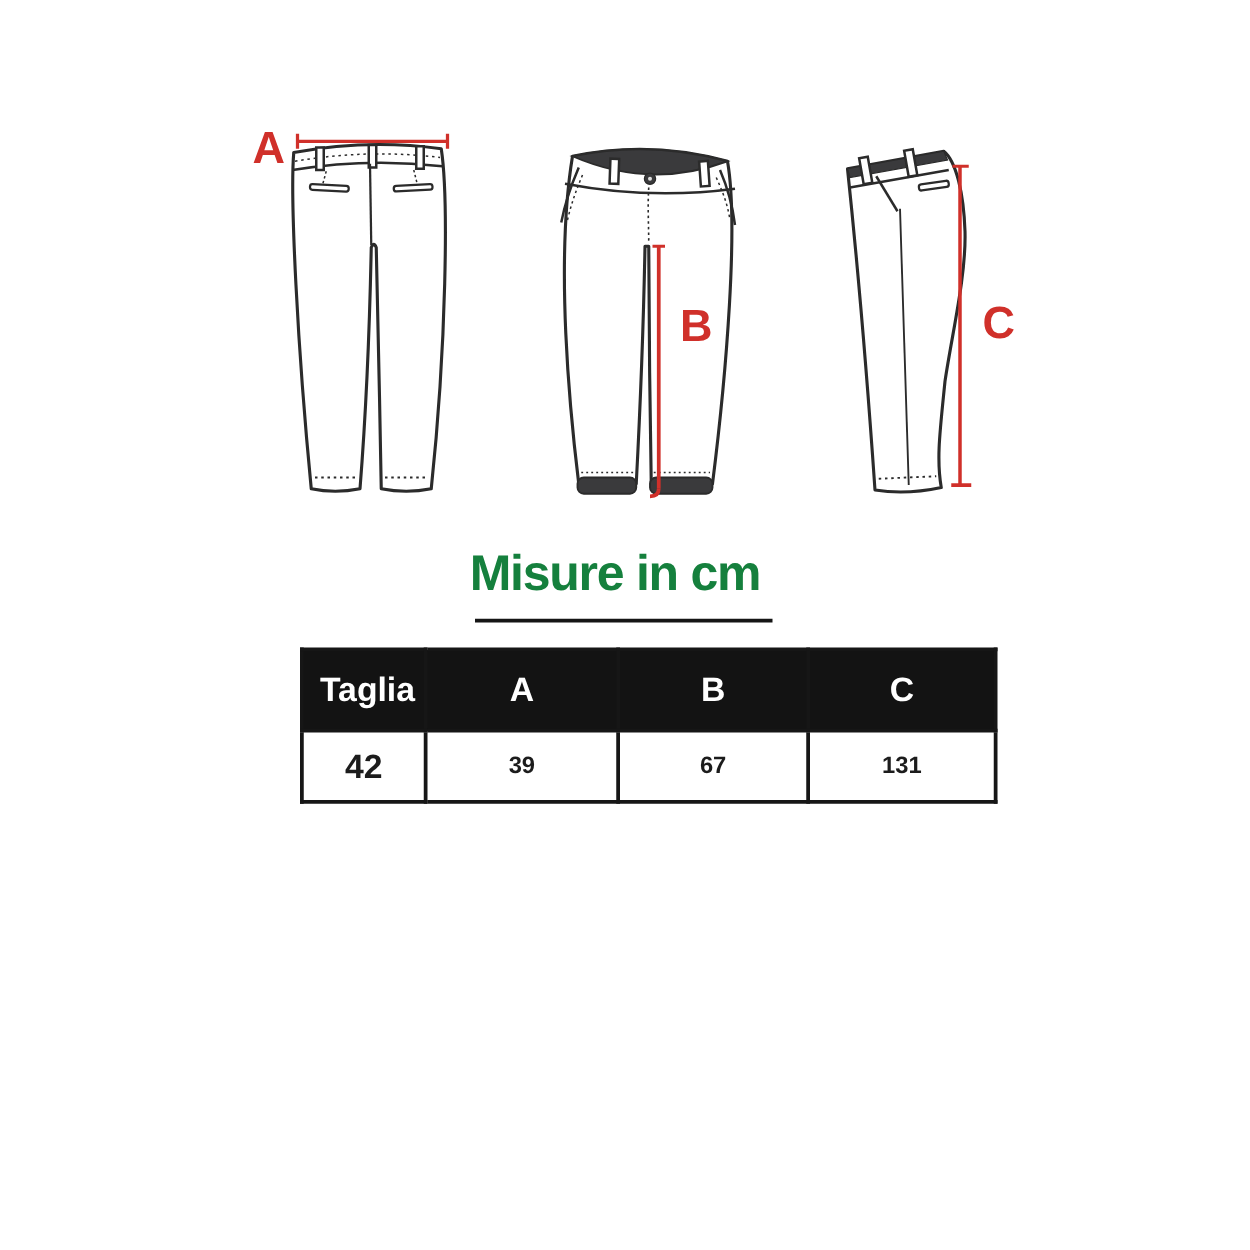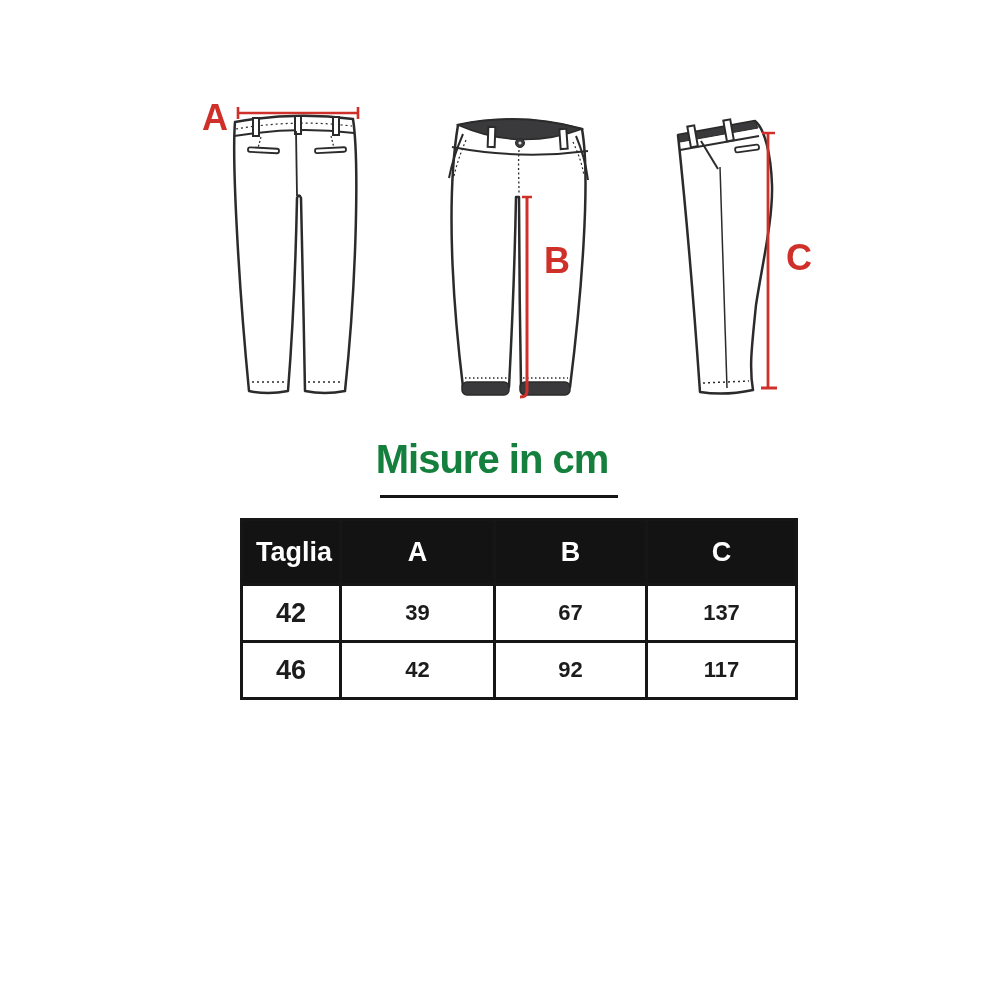--- a/index.html
+++ b/index.html
@@ -63,21 +63,21 @@
     font-weight:bold;
   }
   table.size-table thead th.col-size{
     text-align:left;
     padding-left:13px;
   }
   table.size-table td{
     background:#ffffff;
     color:#1c1c1c;
     font-weight:bold;
-    font-size:22px;
+    font-size:19px;
   }
   table.size-table td.cell-size{font-size:27px;}
 </style>
 </head>
 <body>
 
 <div class="canvas">
 
   <div class="illus" style="left:220px;top:98px;width:160px;height:310px;">
     <svg width="160" height="310" viewBox="0 0 160 310">
@@ -211,24 +211,18 @@
         <th>A</th>
         <th>B</th>
         <th>C</th>
       </tr>
     </thead>
     <tbody>
       <tr>
         <td class="cell-size">42</td>
         <td>39</td>
         <td>67</td>
-        <td>137</td>
-      </tr>
-      <tr>
-        <td class="cell-size">46</td>
-        <td>42</td>
-        <td>92</td>
-        <td>117</td>
+        <td>131</td>
       </tr>
     </tbody>
   </table>
 
 </div>
 
 </body></html>

